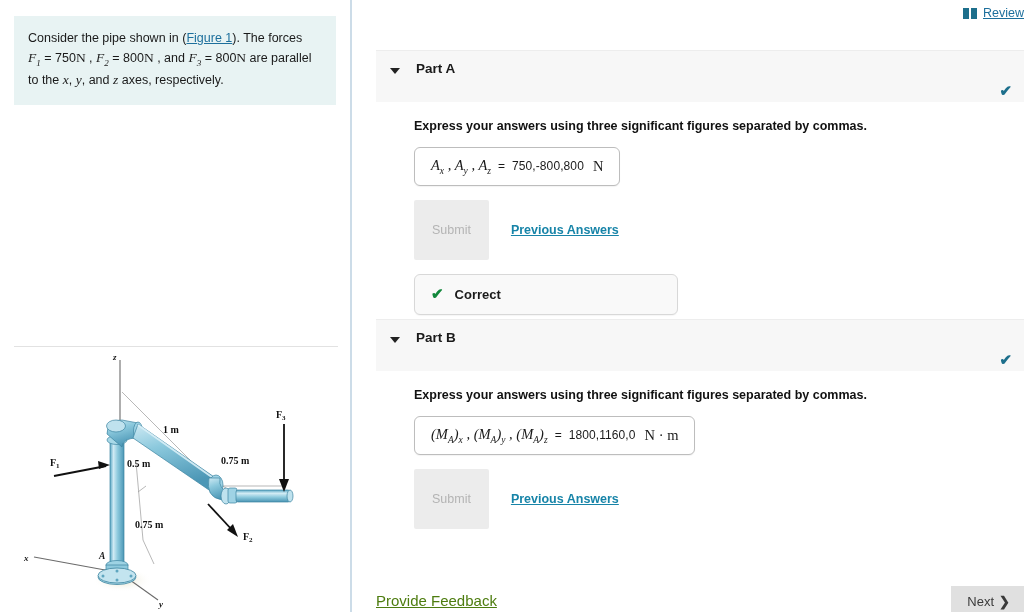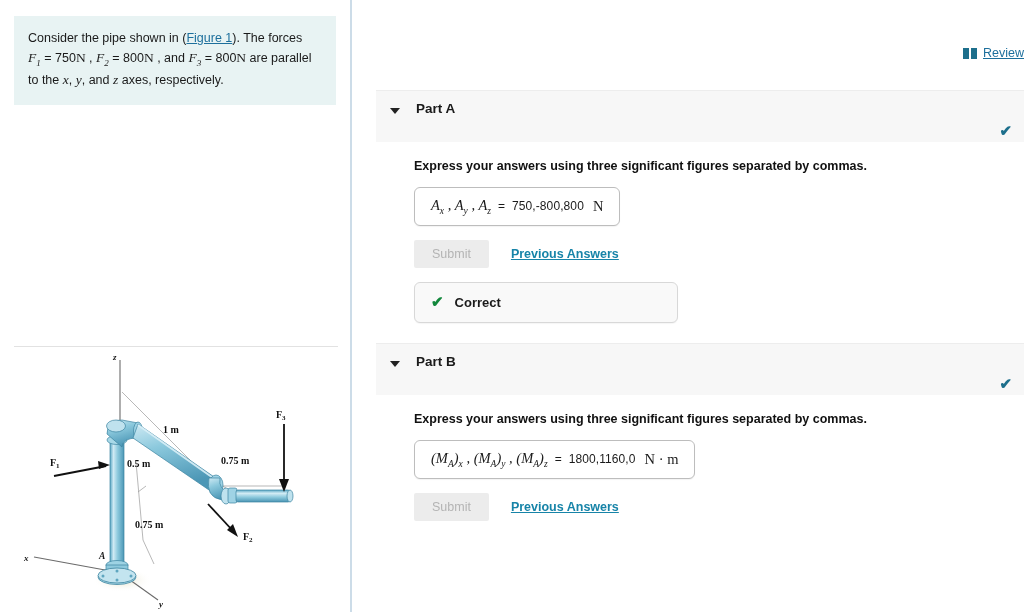--- a/index.html
+++ b/index.html
@@ -58,21 +58,21 @@
     width: 324px; height: 1px; background: #e2e2e2;
   }
   .figure-canvas {
     position: absolute; left: 12px; top: 352px;
     width: 330px; height: 258px;
   }
 
   
   .right-panel {
     position: absolute; left: 354px; top: 0;
-    width: 670px; height: 480px; background: #fff; margin-top: 40px;
+    width: 670px; height: 480px; background: #fff;
   }
   .review-row {
     position: absolute; right: 0px; top: 6px;
     display: flex; align-items: center; gap: 6px;
   }
   .review-link {
     font-size: 12.5px; color: #1d6f9c;
     text-decoration: underline; cursor: pointer;
   }
   .book-icon { display: inline-block; width: 14px; height: 11px; }
@@ -124,21 +124,21 @@
   .ans-eq { margin: 0 7px; font-family: "Liberation Sans", sans-serif; color: #1a1a1a; font-size: 12px; }
   .ans-value { font-size: 12px; color: #1a1a1a; letter-spacing: 0.1px; }
   .ans-unit {
     margin-left: 9px;
     font-family: "Liberation Serif", serif;
     font-size: 14.5px; color: #1a1a1a;
   }
   .action-row { display: flex; align-items: center; margin-top: 14px; }
   .submit-btn {
     background: #ececec; border: none; color: #b4b4b4;
-    font-size: 12.5px; padding: 7px 18px;
+    font-size: 12.5px; padding: 23px 18px;
     border-radius: 2px; cursor: pointer;
     font-family: "Liberation Sans", sans-serif;
   }
   .prev-answers {
     margin-left: 22px; font-size: 12.5px; font-weight: bold;
     color: #1784a8; text-decoration: underline; cursor: pointer;
   }
   .status-box {
     margin-top: 14px; width: 264px;
     border: 1px solid #d8d8d8; border-radius: 6px;
@@ -317,21 +317,21 @@
           <span class="prev-answers">Previous Answers</span>
         </div>
 
         <div class="status-box">
           <span class="status-check">✔</span>
           <span class="status-text">Correct</span>
         </div>
       </div>
     </div>
 
-    <div class="part-block" style="top:303px;">
+    <div class="part-block" style="top:319px;">
       <div class="part-header">
         <div class="part-caret"></div>
         <div class="part-title">Part B</div>
         <div class="part-check">✔</div>
       </div>
       <div class="part-body">
         <div class="instruction">Express your answers using three significant figures separated by commas.</div>
 
         <div class="answer-box">
           <span class="ans-label">(M<sub>A</sub>)<sub>x</sub> , (M<sub>A</sub>)<sub>y</sub> , (M<sub>A</sub>)<sub>z</sub></span>

